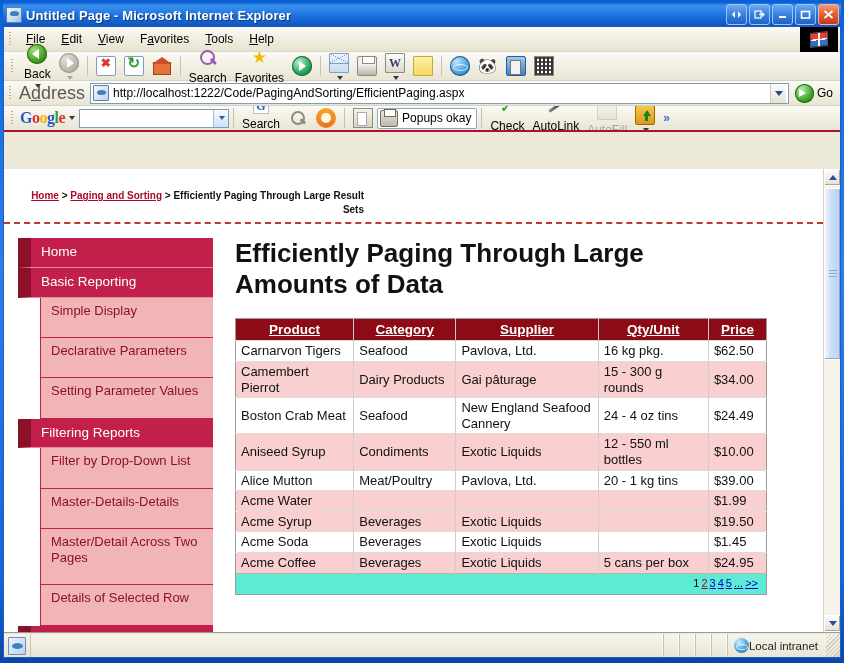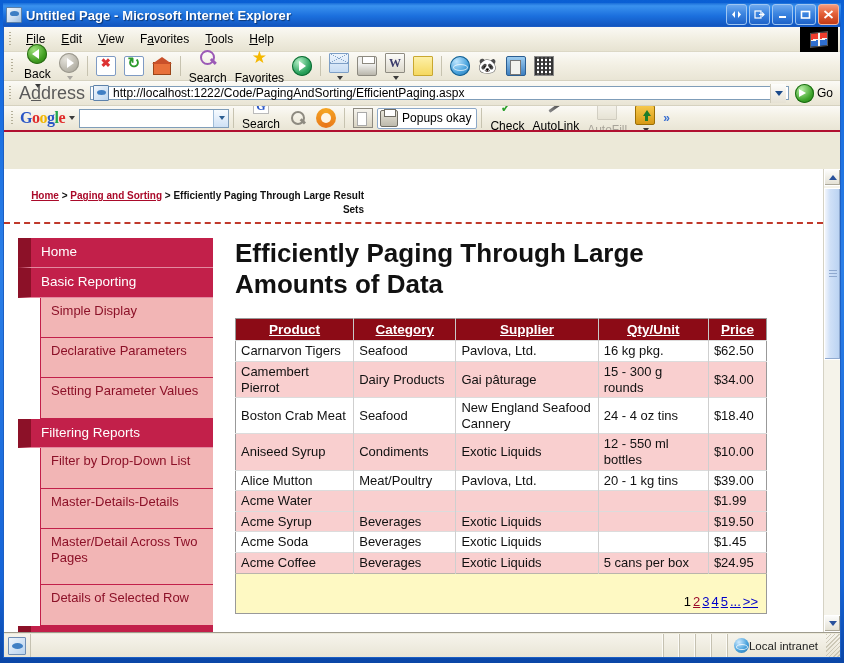--- a/index.html
+++ b/index.html
@@ -142,21 +142,21 @@
       repeating-linear-gradient(to bottom,#555 0 2px,transparent 2px 4px);
       background-color:#fff;border:1px solid #888;}
   
   .addressbar {
     height: 25px; display:flex; align-items:center;
     background: linear-gradient(to bottom,#fbfaf6 0%,#f3f0e4 45%,#e9e5d5 100%);
     border-bottom: 1px solid #d6d2c0; padding-right:3px;
   }
   .addr-label { font-size:18px; color:#5a5a5a; padding: 0 5px 0 1px; white-space:nowrap;}
   .addr-input {
-    flex:1 1 auto; height:14px; background:#fff; border:1px solid #7f9db9;
+    flex:1 1 auto; height:21px; background:#fff; border:1px solid #7f9db9;
     display:flex; align-items:center; gap:4px; padding:0 2px; min-width:0;
   }
   .addr-ie {width:16px;height:16px;flex:0 0 auto;background:linear-gradient(135deg,#f2f6fb,#bcd6ef);border:1px solid #5d82ab;border-radius:1px;position:relative;}
   .addr-ie:after{content:"";position:absolute;left:3px;top:4px;width:9px;height:5px;background:#3f7fc4;border-radius:50%;}
   .addr-url {font-size:12px;color:#000;white-space:nowrap;overflow:hidden;text-overflow:ellipsis;flex:1 1 auto;}
   .addr-drop{width:16px;height:19px;flex:0 0 auto;display:flex;align-items:center;justify-content:center;background:linear-gradient(to bottom,#fdfdfc,#e6e2d4);border-left:1px solid #cfcbba;}
   .addr-drop .caret{border-top-color:#1a4a8a;border-left-width:4px;border-right-width:4px;border-top-width:5px;}
   .go-btn{display:flex;align-items:center;gap:3px;font-size:12px;color:#000;padding:0 4px 0 6px;white-space:nowrap;}
   .go-ico{width:19px;height:19px;border-radius:50%;background:radial-gradient(circle at 35% 28%,#b8efa5,#3da32a 60%,#1f7a16 100%);box-shadow:inset 0 0 0 1px #1b6b13;position:relative;}
   .go-ico:after{content:"";position:absolute;left:4px;top:5px;width:0;height:0;border-top:4.5px solid transparent;border-bottom:4.5px solid transparent;border-left:7px solid #fff;}
@@ -269,23 +269,23 @@
     background:#f9cfcf;
     background-image: radial-gradient(circle, rgba(205,95,95,.45) .5px, transparent .6px);
     background-size: 4px 4px;
   }
   td.c-product{width:118px;}
   td.c-category{width:102px;}
   td.c-supplier{width:142px;}
   td.c-qty{width:110px;}
   td.c-price{width:58px;}
   tr.pager td{
-    background:#fef9c3; text-align:right; padding:20px 8px 4px 6px;
+    background:#5eead4; text-align:right; padding:3px 8px 4px 6px;
     border-top:1px solid #b9b5ac;
-    font-size:13px;
+    font-size:11px;
   }
   tr.pager .cur{color:#000;}
   tr.pager a{color:#0000c8;text-decoration:underline;margin-left:2px;}
   tr.pager a.visited{color:#9b0b2b;}
   
   .vscroll{
     width:17px; flex:0 0 auto; background:#f5f3ea;
     background-image: radial-gradient(circle, rgba(160,160,150,.35) .5px, transparent .6px);
     background-size: 4px 4px;
     border-left:1px solid #d5d2c4; position:relative;
@@ -563,21 +563,21 @@
                   <td class="c-category">Dairy Products</td>
                   <td class="c-supplier">Gai pâturage</td>
                   <td class="c-qty">15 - 300 g rounds</td>
                   <td class="c-price">$34.00</td>
                 </tr>
                 <tr>
                   <td class="c-product">Boston Crab Meat</td>
                   <td class="c-category">Seafood</td>
                   <td class="c-supplier">New England Seafood Cannery</td>
                   <td class="c-qty">24 - 4 oz tins</td>
-                  <td class="c-price">$18.40</td>
+                  <td class="c-price">$24.49</td>
                 </tr>
                 <tr class="alt">
                   <td class="c-product">Aniseed Syrup</td>
                   <td class="c-category">Condiments</td>
                   <td class="c-supplier">Exotic Liquids</td>
                   <td class="c-qty">12 - 550 ml bottles</td>
                   <td class="c-price">$10.00</td>
                 </tr>
                 <tr>
                   <td class="c-product">Alice Mutton</td>

